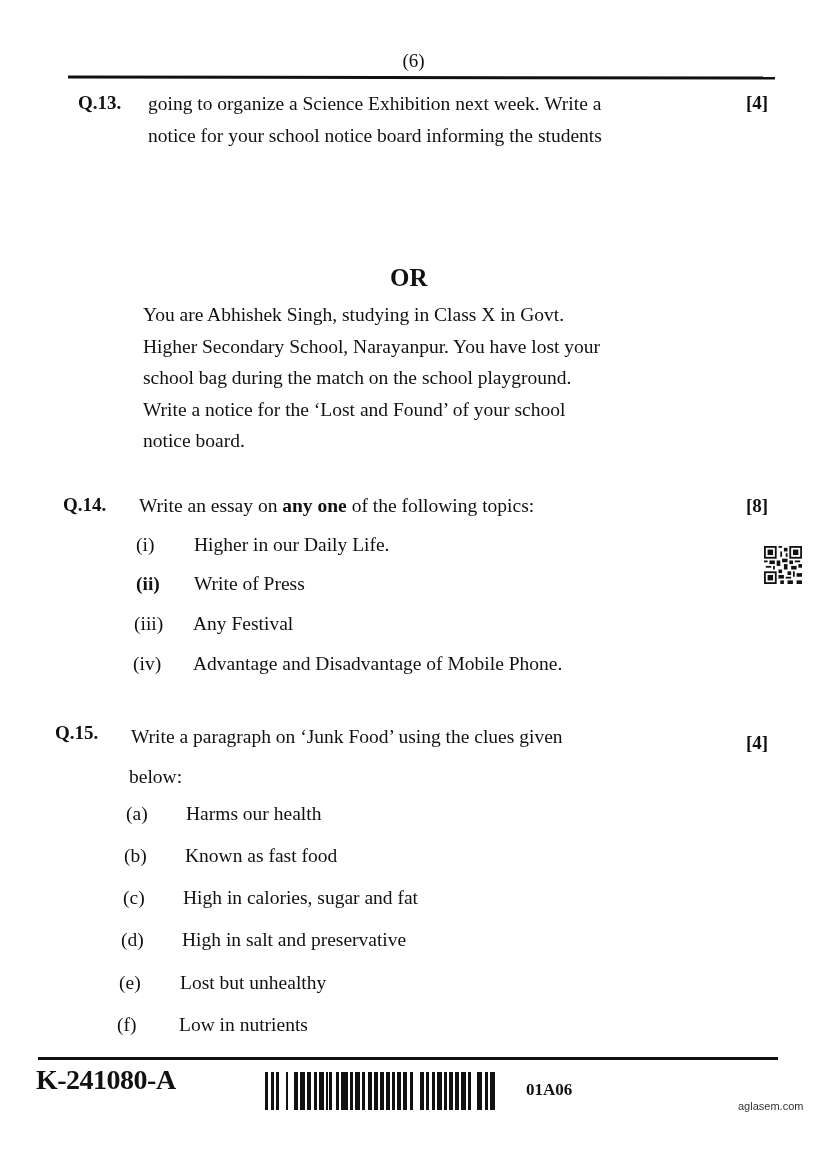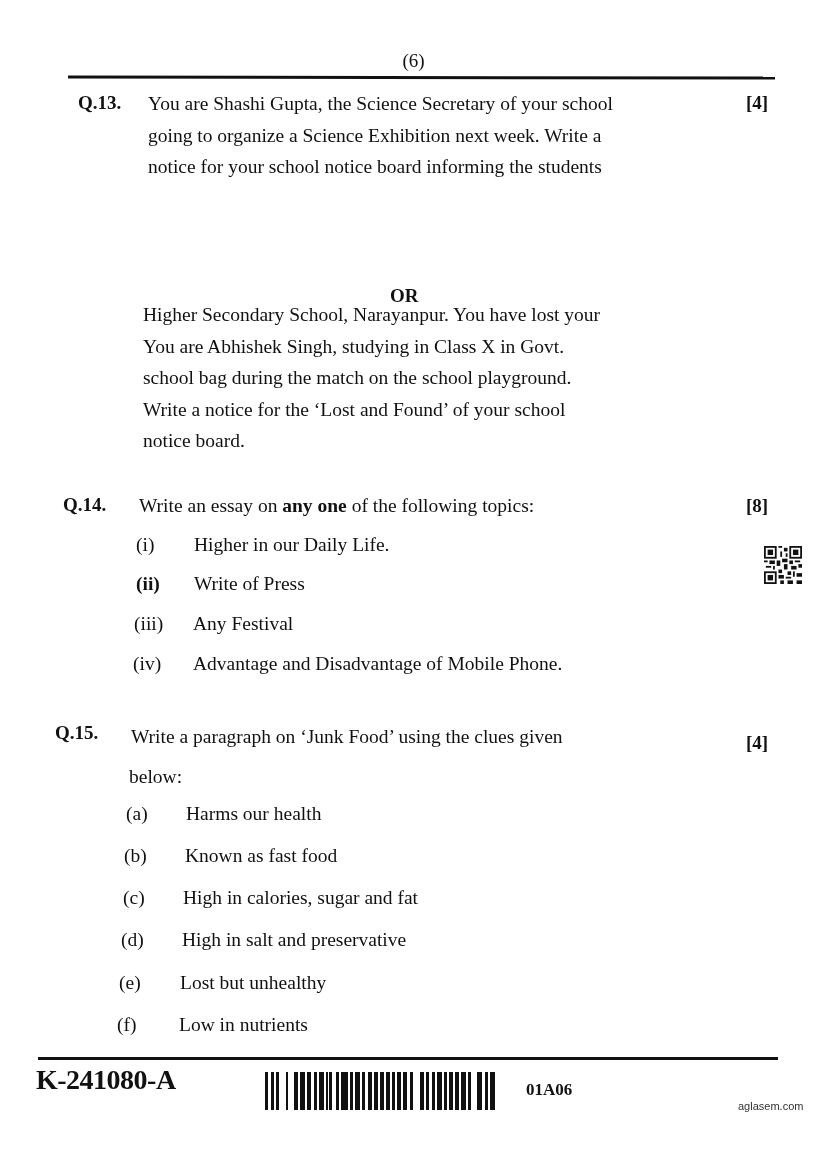--- a/index.html
+++ b/index.html
@@ -12,49 +12,48 @@
       color: #111;
     }
     .abs { position: absolute; white-space: nowrap; }
     .page-num { top: 50px; left: 0; width: 827px; text-align: center; font-size: 19px; }
     .rule { position: absolute; background: #111; }
     .rule-top { left: 68px; top: 76px; width: 707px; height: 3px; transform: rotate(0.1deg); }
     .rule-bottom { left: 38px; top: 1057px; width: 740px; height: 3px; }
     .qnum { font-weight: bold; font-size: 19px; }
     .qtext { font-size: 19.5px; line-height: 31.5px; }
     .marks { font-weight: bold; font-size: 19px; }
-    .or { font-weight: bold; font-size: 19px; margin-top: 21px; }
+    .or { font-weight: bold; font-size: 25px; }
     .item { font-size: 19.5px; }
     .item .lbl { display: inline-block; }
     .footer-code { font-weight: bold; font-size: 28px; top: 1064px; left: 36px; letter-spacing: -0.5px; }
     .footer-ref { font-weight: bold; font-size: 17px; top: 1080px; left: 526px; }
     .footer-site { font-family: "Liberation Sans", "DejaVu Sans", sans-serif; font-size: 11px; top: 1100px; left: 738px; color: #333; }
     .barcode { position: absolute; left: 265px; top: 1072px; width: 230px; height: 38px; display: flex; align-items: stretch; gap: 0; }
     .barcode span { display: block; background: #111; height: 100%; }
     .qr { position: absolute; left: 764px; top: 546px; width: 38px; height: 38px; }
   </style>
 </head>
 <body>
 
 <div class="abs page-num">(6)</div>
 <div class="rule rule-top"></div>
 
 <div class="abs qnum" style="top:92px; left:78px;">Q.13.</div>
 <div class="abs marks" style="top:92px; left:746px;">[4]</div>
 <div class="abs qtext" style="top:88px; left:148px;">
-  <div>You are Shashi Gupta, the Science Secretary of your school</div>
   <div>going to organize a Science Exhibition next week. Write a</div>
   <div>notice for your school notice board informing the students</div>
 </div>
 
 <div class="abs or" style="top:264px; left:390px;">OR</div>
 
 <div class="abs qtext" style="top:299px; left:143px;">
+  <div>You are Abhishek Singh, studying in Class X in Govt.</div>
   <div>Higher Secondary School, Narayanpur. You have lost your</div>
-  <div>You are Abhishek Singh, studying in Class X in Govt.</div>
   <div>school bag during the match on the school playground.</div>
   <div>Write a notice for the ‘Lost and Found’ of your school</div>
   <div>notice board.</div>
 </div>
 
 <div class="abs qnum" style="top:494px; left:63px;">Q.14.</div>
 <div class="abs marks" style="top:495px; left:746px;">[8]</div>
 <div class="abs qtext" style="top:490px; left:139px;">
   <span>Write an essay on </span><b>any one</b><span> of the following topics:</span>
 </div>

